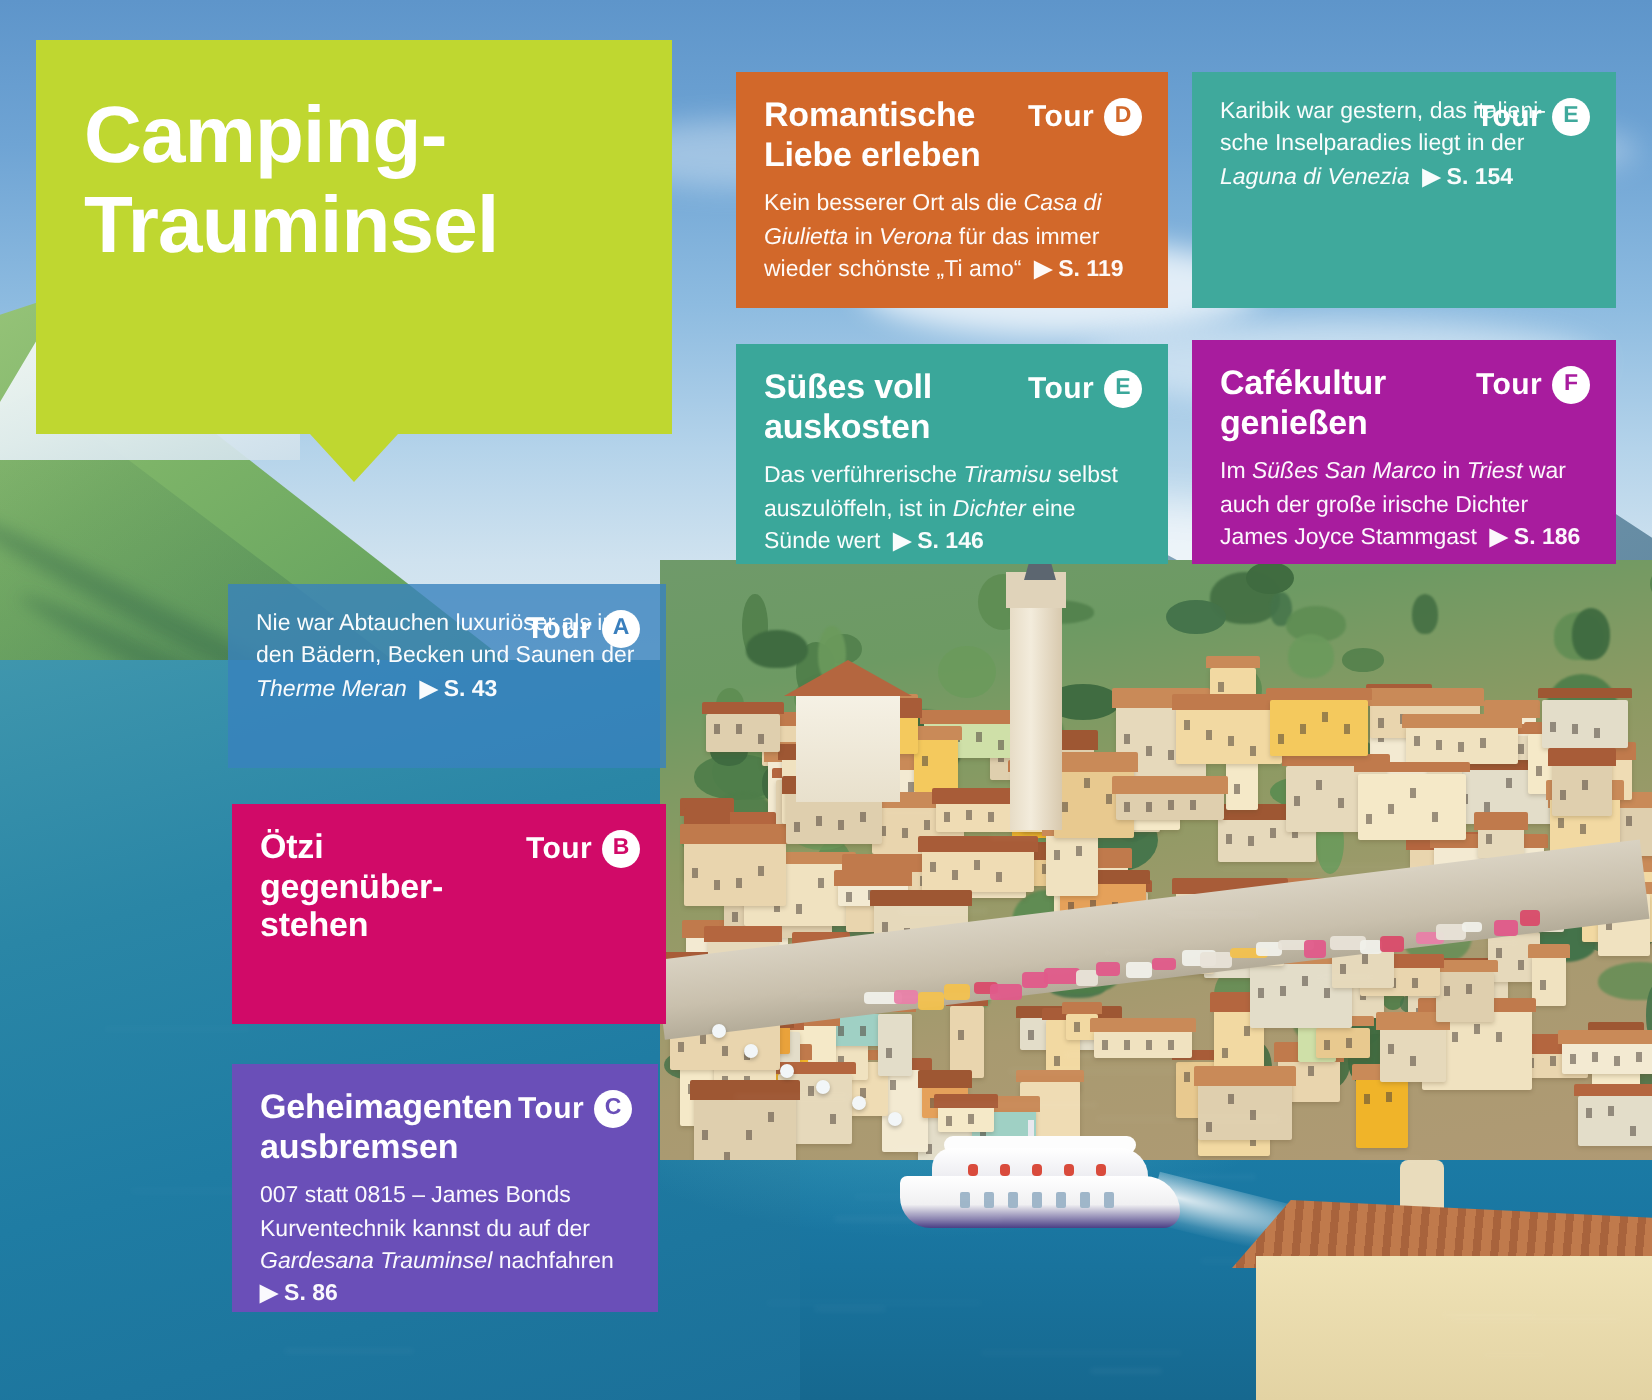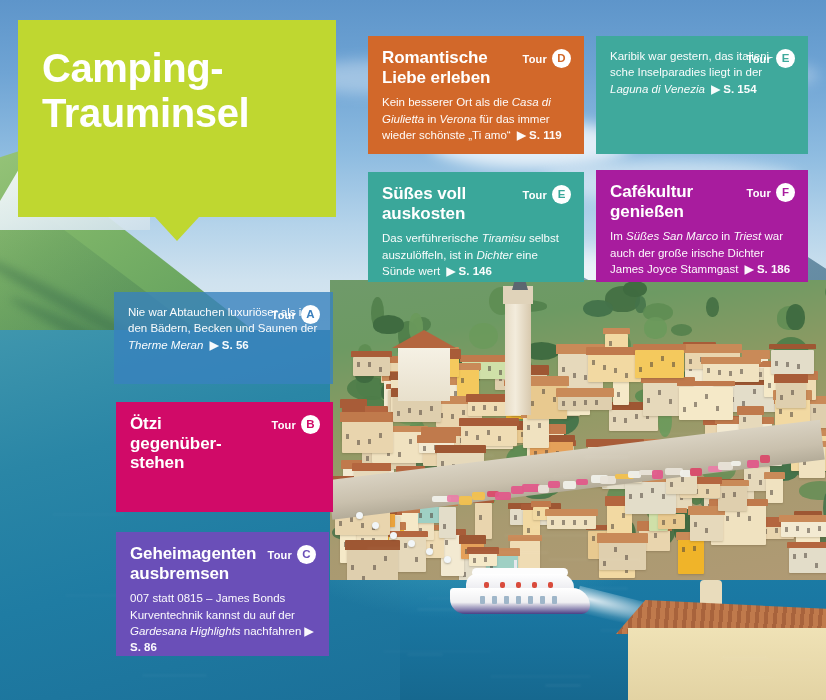--- a/index.html
+++ b/index.html
@@ -180,21 +180,21 @@
   }
   .card .body{
     font-size:11.5px;line-height:1.42;font-weight:400;margin:0;
     color:rgba(255,255,255,.97);
   }
   .card .body em{font-style:italic;}
   .card .body b{font-weight:700;}
   .tourbadge{
     position:absolute;right:13px;top:13px;display:flex;align-items:center;gap:5px;
   }
-  .tourbadge .tl{font-size:11px;font-weight:700;color:#fff;letter-spacing:.2px;}
+  .tourbadge .tl{font-size:15px;font-weight:700;color:#fff;letter-spacing:.2px;}
   .tourbadge .circ{
     width:19px;height:19px;border-radius:50%;background:#fff;
     display:flex;align-items:center;justify-content:center;
     font-size:11.5px;font-weight:700;line-height:1;
   }
 
   
   #card-romantische{left:368px;top:36px;width:216px;height:118px;background:#d2682a;}
   #card-romantische .circ{color:#d2682a;}
   #card-trauminsel{left:596px;top:36px;width:212px;height:118px;background:#3fa99c;}
@@ -1072,34 +1072,34 @@
       </div>
       <p class="ttl">Cafékultur genießen</p>
       <p class="body">Im <em>Süßes San Marco</em> in <em>Triest</em> war auch der große irische Dichter James Joyce Stammgast &nbsp;<b>▶ S. 186</b></p>
     </div>
 
     <div class="card" id="card-kaiserlich">
       <div class="tourbadge">
         <span class="tl">Tour</span>
         <span class="circ">A</span>
       </div>
-      <p class="body">Nie war Abtauchen luxuriöser als in den Bädern, Becken und Saunen der <em>Therme Meran</em> &nbsp;<b>▶ S. 56</b></p>
+      <p class="body">Nie war Abtauchen luxuriöser als in den Bädern, Becken und Saunen der <em>Therme Meran</em> &nbsp;<b>▶ S. 43</b></p>
     </div>
 
     <div class="card" id="card-oetzi">
       <div class="tourbadge">
         <span class="tl">Tour</span>
         <span class="circ">B</span>
       </div>
       <p class="ttl">Ötzi gegenüber-<br>stehen</p>
     </div>
 
     <div class="card" id="card-geheim">
       <div class="tourbadge">
         <span class="tl">Tour</span>
         <span class="circ">C</span>
       </div>
       <p class="ttl">Geheimagenten ausbremsen</p>
-      <p class="body">007 statt 0815 – James Bonds Kurventechnik kannst du auf der <em>Gardesana Highlights</em> nachfahren <b>▶ S. 86</b></p>
+      <p class="body">007 statt 0815 – James Bonds Kurventechnik kannst du auf der <em>Gardesana Trauminsel</em> nachfahren <b>▶ S. 86</b></p>
     </div>
 
   </div>
 </div>
 
 </body></html>

